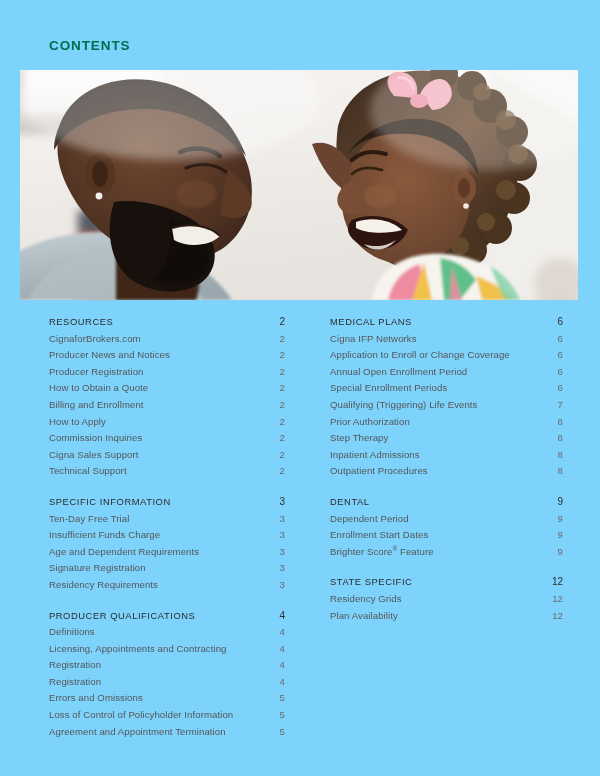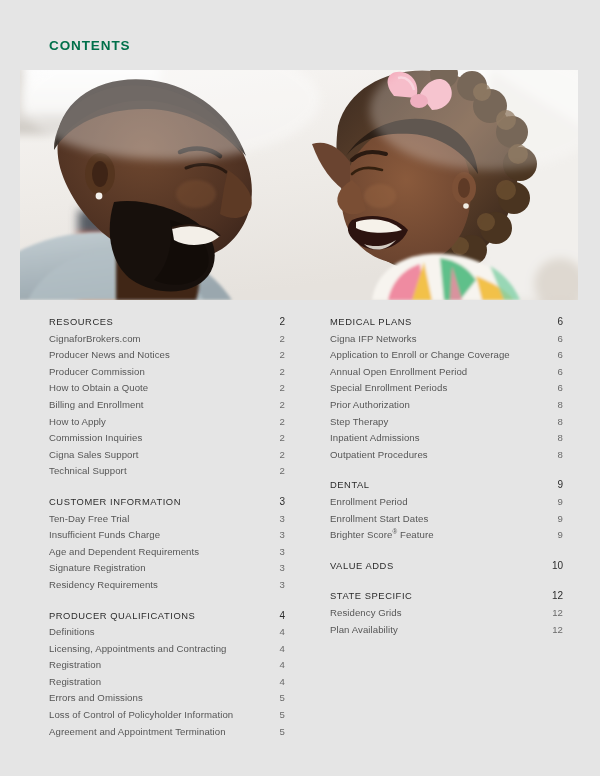--- a/index.html
+++ b/index.html
@@ -12,21 +12,21 @@
     height: 776px;
     position: relative;
     font-family: "Liberation Sans", sans-serif;
     -webkit-font-smoothing: antialiased;
     overflow: hidden;
   }
 
   .page {
     position: absolute;
     inset: 0;
-    background: #e5e5e5;
+    background: #7dd3fc;
   }
 
   
   .page-title {
     position: absolute;
     left: 49px;
     top: 38px;
     font-size: 13.5px;
     font-weight: bold;
     letter-spacing: 0.9px;
@@ -298,21 +298,21 @@
         </div>
         <div class="row item">
           <span class="label">CignaforBrokers.com</span>
           <span class="pg">2</span>
         </div>
         <div class="row item">
           <span class="label">Producer News and Notices</span>
           <span class="pg">2</span>
         </div>
         <div class="row item">
-          <span class="label">Producer Commission</span>
+          <span class="label">Producer Registration</span>
           <span class="pg">2</span>
         </div>
         <div class="row item">
           <span class="label">How to Obtain a Quote</span>
           <span class="pg">2</span>
         </div>
         <div class="row item">
           <span class="label">Billing and Enrollment</span>
           <span class="pg">2</span>
         </div>
@@ -329,21 +329,21 @@
           <span class="pg">2</span>
         </div>
         <div class="row item">
           <span class="label">Technical Support</span>
           <span class="pg">2</span>
         </div>
       </div>
 
       <div class="sec">
         <div class="row head">
-          <span class="label">CUSTOMER INFORMATION</span>
+          <span class="label">SPECIFIC INFORMATION</span>
           <span class="pg">3</span>
         </div>
         <div class="row item">
           <span class="label">Ten-Day Free Trial</span>
           <span class="pg">3</span>
         </div>
         <div class="row item">
           <span class="label">Insufficient Funds Charge</span>
           <span class="pg">3</span>
         </div>
@@ -415,20 +415,24 @@
         </div>
         <div class="row item">
           <span class="label">Annual Open Enrollment Period</span>
           <span class="pg">6</span>
         </div>
         <div class="row item">
           <span class="label">Special Enrollment Periods</span>
           <span class="pg">6</span>
         </div>
         <div class="row item">
+          <span class="label">Qualifying (Triggering) Life Events</span>
+          <span class="pg">7</span>
+        </div>
+        <div class="row item">
           <span class="label">Prior Authorization</span>
           <span class="pg">8</span>
         </div>
         <div class="row item">
           <span class="label">Step Therapy</span>
           <span class="pg">8</span>
         </div>
         <div class="row item">
           <span class="label">Inpatient Admissions</span>
           <span class="pg">8</span>
@@ -438,39 +442,33 @@
           <span class="pg">8</span>
         </div>
       </div>
 
       <div class="sec">
         <div class="row head">
           <span class="label">DENTAL</span>
           <span class="pg">9</span>
         </div>
         <div class="row item">
-          <span class="label">Enrollment Period</span>
+          <span class="label">Dependent Period</span>
           <span class="pg">9</span>
         </div>
         <div class="row item">
           <span class="label">Enrollment Start Dates</span>
           <span class="pg">9</span>
         </div>
         <div class="row item">
           <span class="label">Brighter Score<sup class="reg">®</sup> Feature</span>
           <span class="pg">9</span>
         </div>
       </div>
 
-      <div class="sec">
-        <div class="row head">
-          <span class="label">VALUE ADDS</span>
-          <span class="pg">10</span>
-        </div>
-      </div>
 
       <div class="sec">
         <div class="row head">
           <span class="label">STATE SPECIFIC</span>
           <span class="pg">12</span>
         </div>
         <div class="row item">
           <span class="label">Residency Grids</span>
           <span class="pg">12</span>
         </div>

